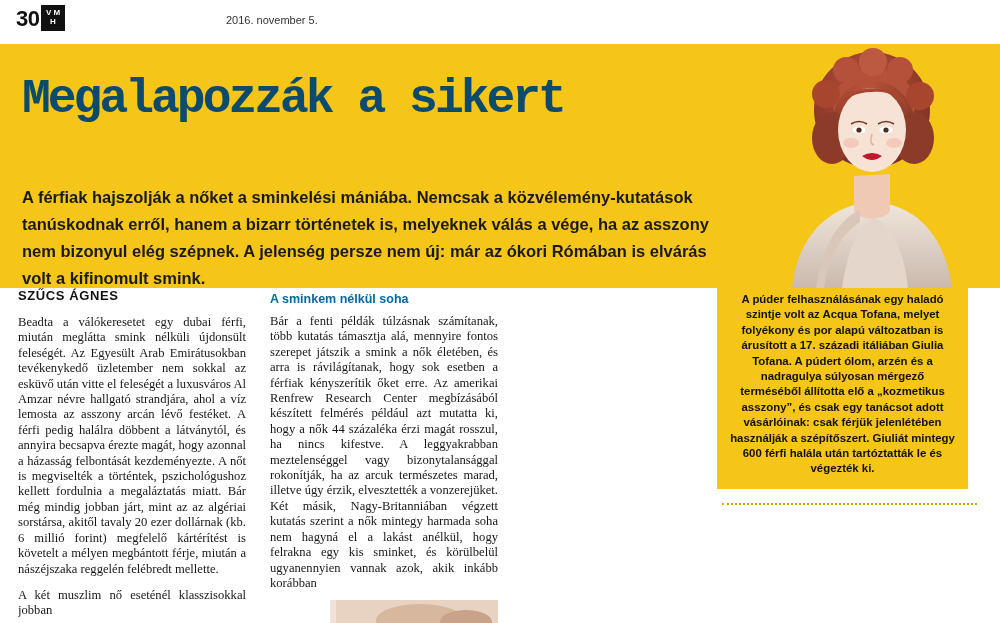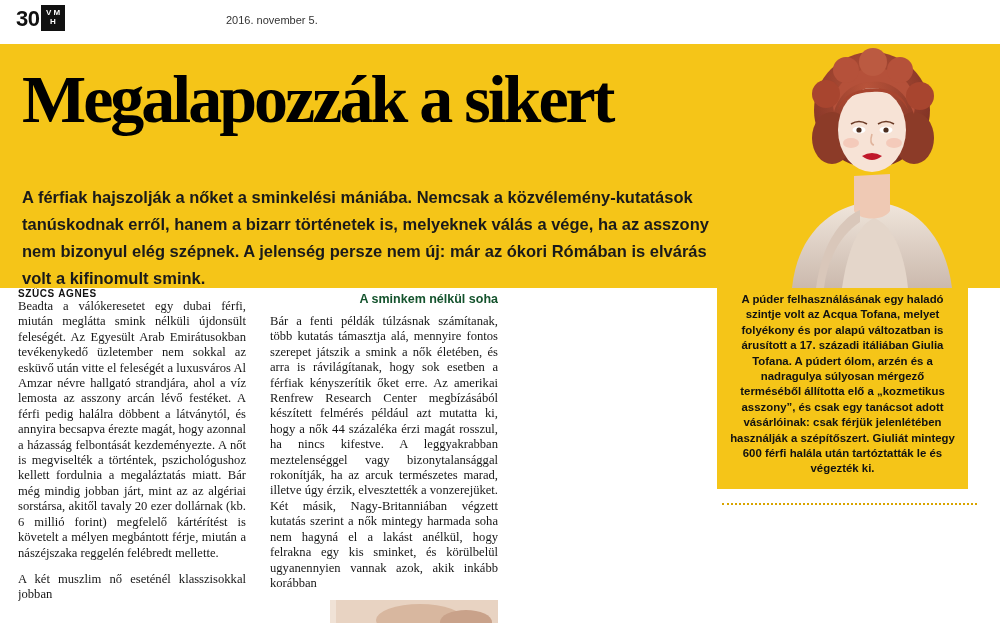--- a/index.html
+++ b/index.html
@@ -76,26 +76,26 @@
     left: 0; top: 44px;
     width: 1000px;
     height: 244px;
     background: #f5c518;
     overflow: hidden;
   }
   .headline {
     position: absolute;
     left: 22px; top: 16px;
     width: 760px;
-    font-family: Liberation Serif, serif;
-    font-weight: bold;
-    font-size: 68px;
+    font-family: Liberation Mono, monospace;
+    font-weight: bold;
+    font-size: 48px;
     line-height: 78px;
     letter-spacing: -3px;
-    color: #000000;
+    color: #0c4a6e;
   }
   .standfirst {
     position: absolute;
     left: 22px; top: 140px;
     width: 710px;
     font-family: "Liberation Sans", sans-serif;
     font-weight: bold;
     font-size: 16.5px;
     line-height: 27px;
     color: #1a1a1a;
@@ -123,39 +123,39 @@
     overflow: hidden;
   }
   .col1 { left: 18px; }
   .col2 { left: 270px; }
   .col3 { left: 522px; }
   .col4 { left: 717px; width: 265px; }
 
   .byline {
     font-family: "Liberation Sans", sans-serif;
     font-weight: bold;
-    font-size: 10px;
+    font-size: 13px;
     letter-spacing: 0.6px;
     color: #111111;
+    margin-bottom: 12px;
   }
   .body-text {
     font-family: "Liberation Serif", serif;
     font-size: 12.6px;
     line-height: 15.4px;
     color: #161616;
     text-align: justify;
     margin: 0 0 11px 0;
   }
   .subhead {
     font-family: "Liberation Sans", sans-serif;
     font-weight: bold;
     font-size: 12.5px;
-    color: #14532d;
+    color: #0369a1;
     margin: 4px 0 8px 0;
-    text-align: right;
   }
 
   
   .sidebar-box {
     background: #f5c518;
     padding: 4px 12px 12px 12px;
     box-sizing: border-box;
     width: 251px;
   }
   .sidebar-text {

